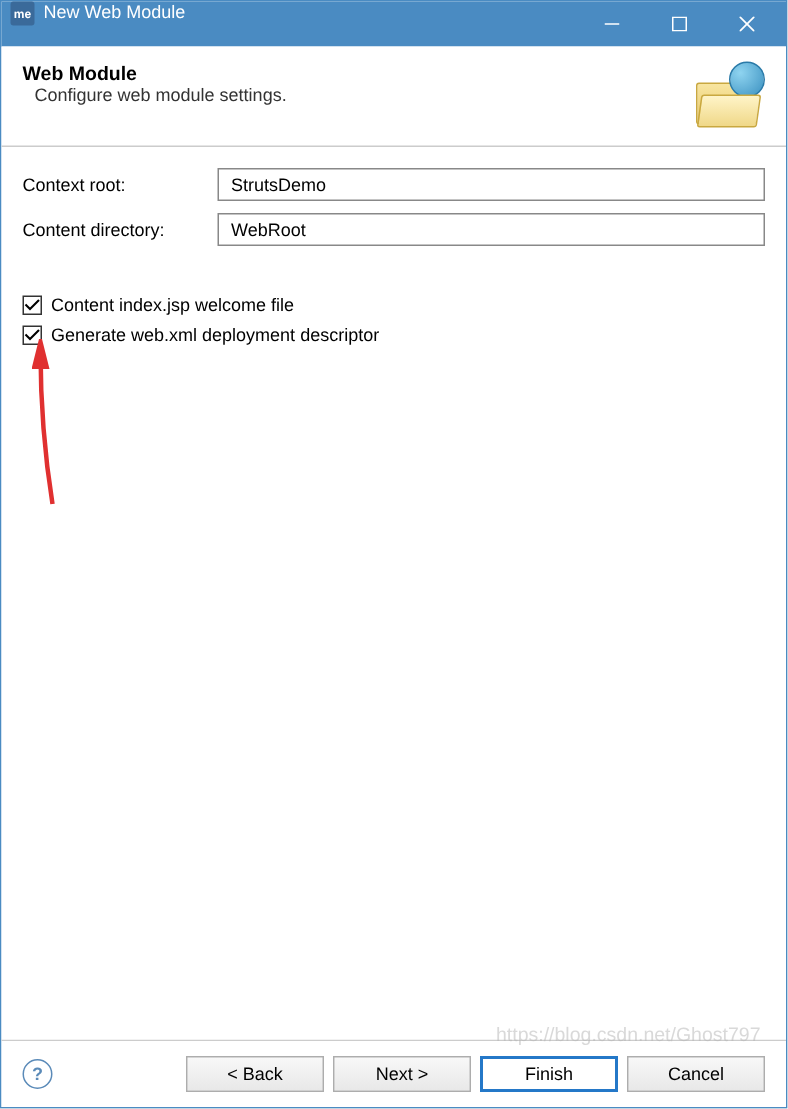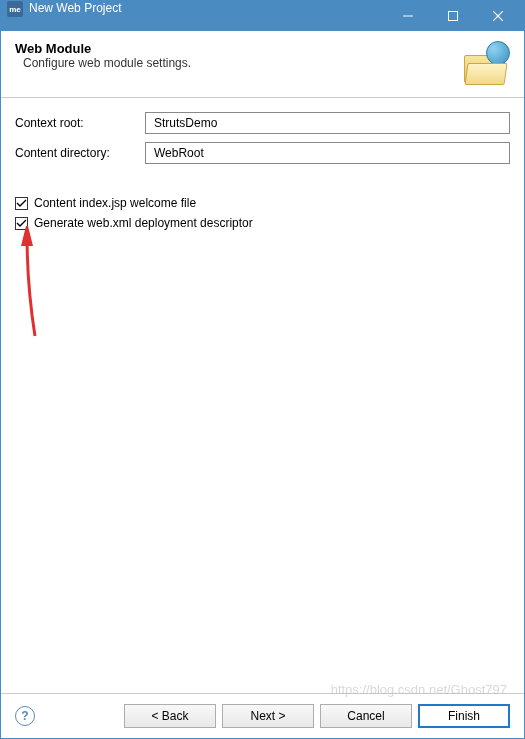--- a/index.html
+++ b/index.html
@@ -193,21 +193,21 @@
       pointer-events: none;
     }
   </style>
 </head>
 <body>
 
 <div class="window">
 
   <div class="titlebar">
     <div class="titlebar-icon">me</div>
-    <div class="titlebar-title">New Web Project</div>
+    <div class="titlebar-title">New Web Module</div>
     <div class="titlebar-buttons">
       <div class="titlebar-btn">
         <svg viewBox="0 0 10 10">
             <line x1="0" y1="5" x2="10" y2="5" stroke="#fff" stroke-width="1"></line>
           </svg>
       </div>
       <div class="titlebar-btn">
         <svg viewBox="0 0 10 10">
             <rect x="0.5" y="0.5" width="9" height="9" fill="none" stroke="#fff" stroke-width="1"></rect>
           </svg>
@@ -274,19 +274,19 @@
     </svg>
 
   </div>
 
   <div class="footer">
     <div class="help-icon">
       <span>?</span>
     </div>
     <button class="btn">&lt; Back</button>
     <button class="btn">Next &gt;</button>
+    <button class="btn primary">Finish</button>
     <button class="btn">Cancel</button>
-    <button class="btn primary">Finish</button>
   </div>
 
   <div class="watermark">https://blog.csdn.net/Ghost797</div>
 
 </div>
 
 </body></html>

